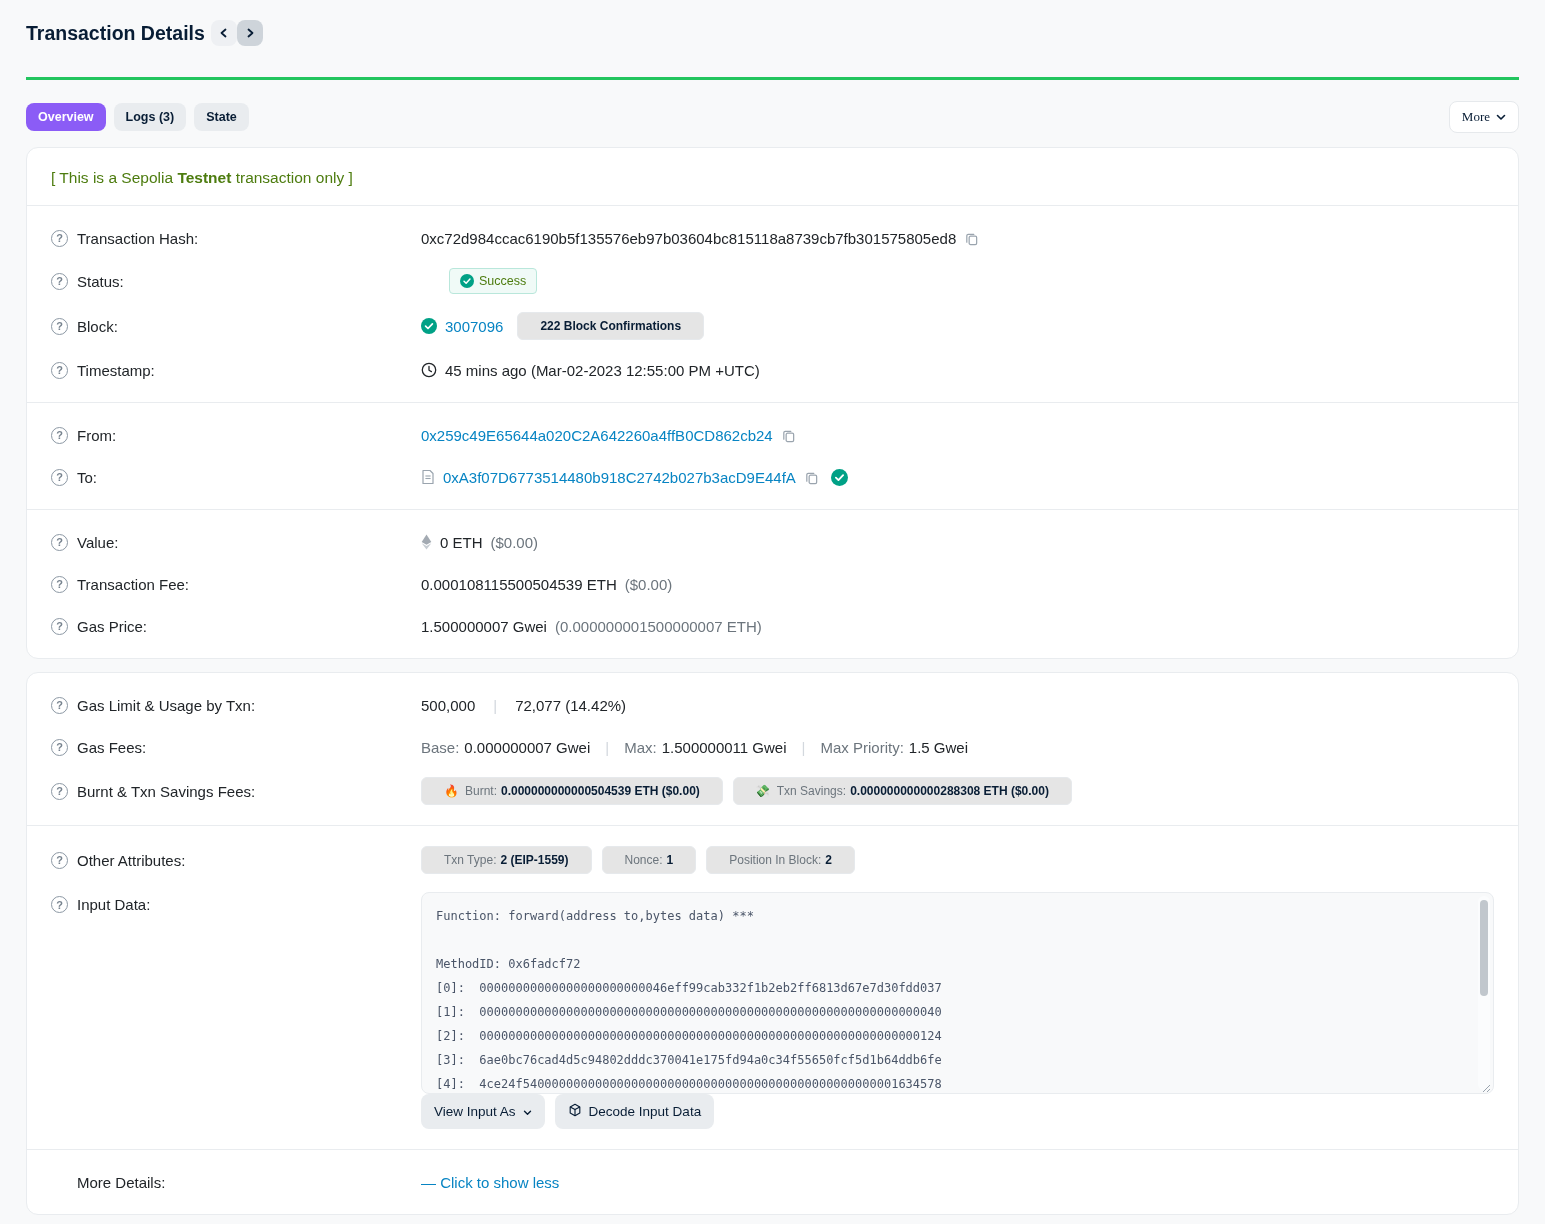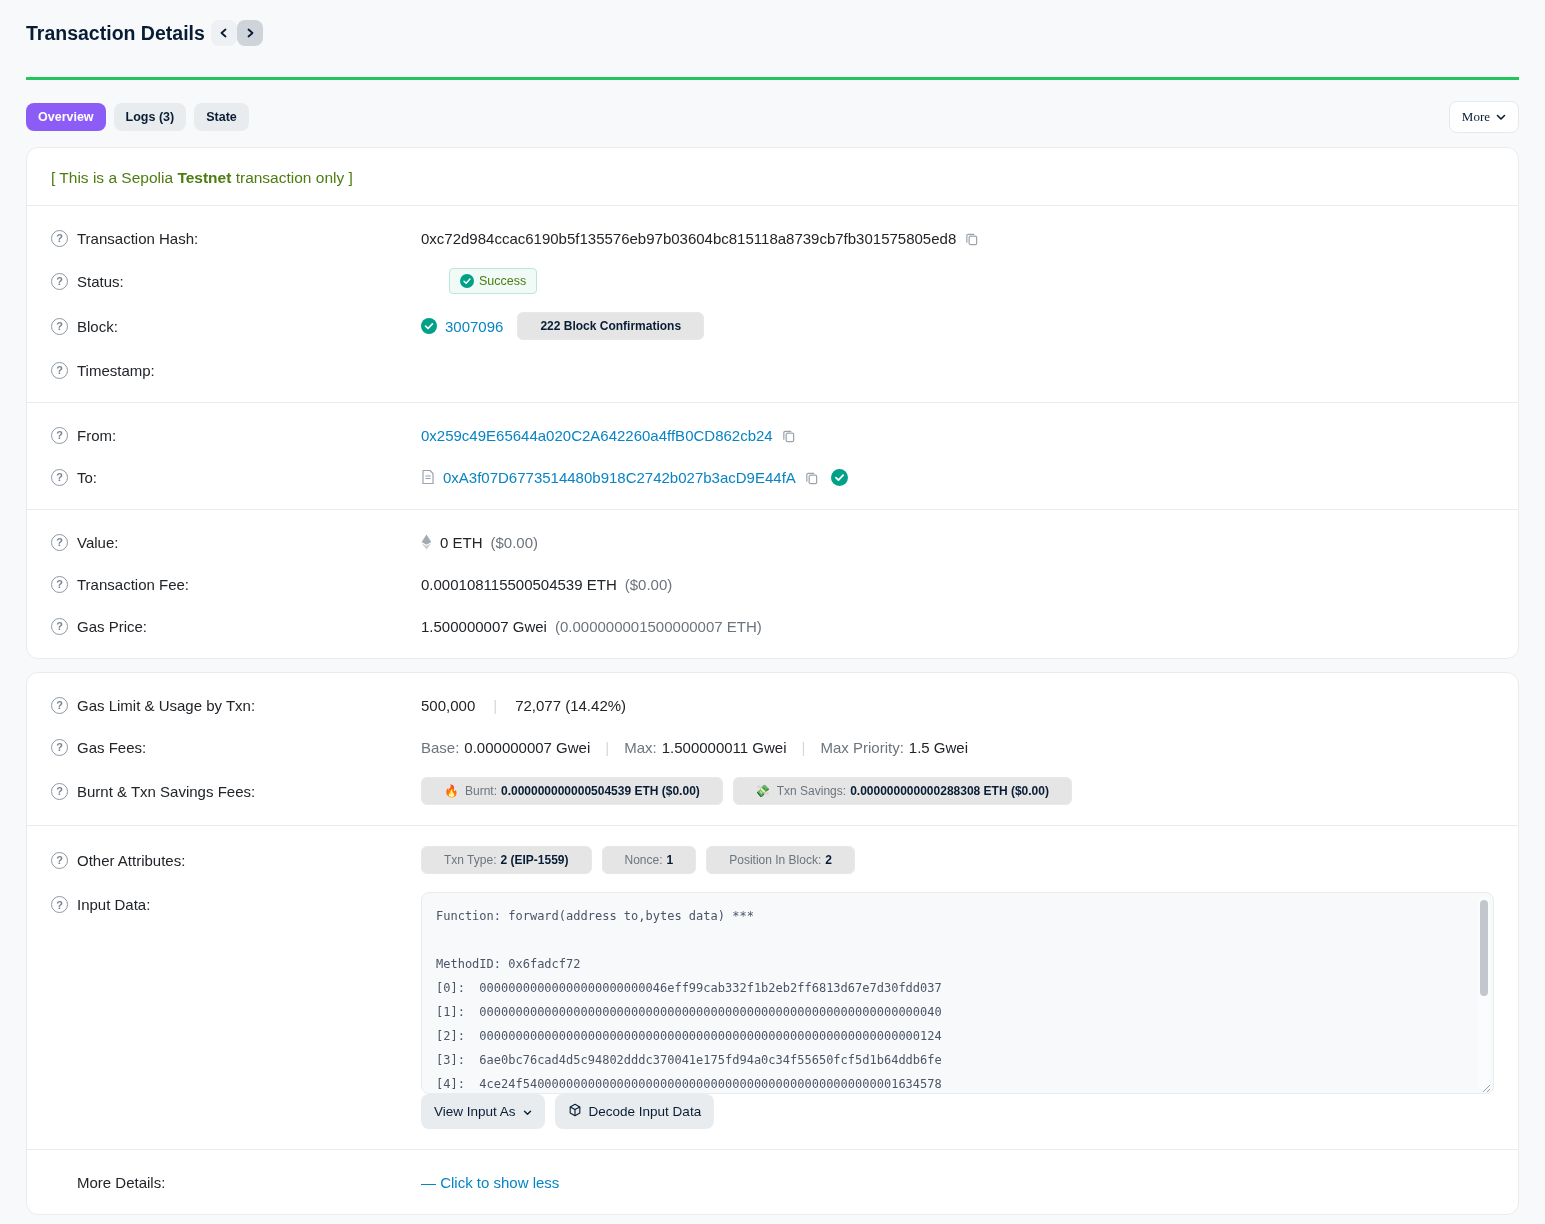--- a/index.html
+++ b/index.html
@@ -166,20 +166,29 @@
           </span>
           <a class="link">3007096</a>
           <span class="badge-gray bold-text" style="margin-left:6px;">222 Block Confirmations</span>
         </div>
       </div>
 
       <div class="row">
         <div class="row-label">
           <span class="q-icon">?</span>
           <span>Timestamp:</span>
+        </div>
+        <div class="row-value">
+          <span class="clock-icon">
+            <svg width="16" height="16" viewBox="0 0 16 16">
+                <circle cx="8" cy="8" r="6.7" fill="none" stroke="#212529" stroke-width="1.3"></circle>
+                <polyline points="8,4.4 8,8.3 10.4,9.6" fill="none" stroke="#212529" stroke-width="1.3" stroke-linecap="round" stroke-linejoin="round"></polyline>
+              </svg>
+          </span>
+          <span>45 mins ago (Mar-02-2023 12:55:00 PM +UTC)</span>
         </div>
       </div>
     </section>
     <hr>
 
     <section class="card-section">
 
       <div class="row">
         <div class="row-label">
           <span class="q-icon">?</span>

